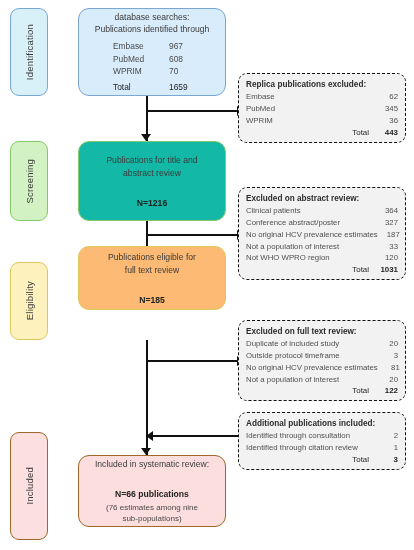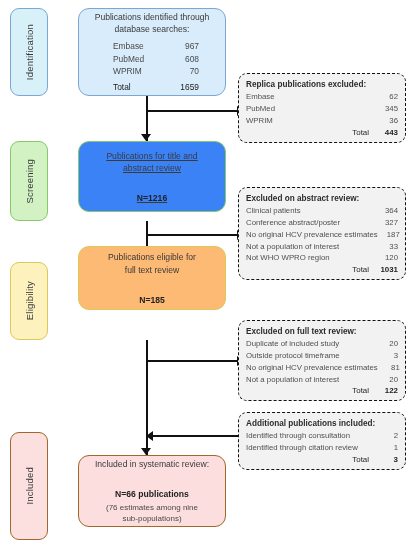--- a/index.html
+++ b/index.html
@@ -40,32 +40,32 @@
     box-sizing:border-box;
     display:flex;flex-direction:column;justify-content:center;
     padding:6px 8px;
     color:#3a3a3a;
   }
   .mainbox .title{font-size:8.6px;text-align:center;line-height:1.42;}
   .mainbox .nline{font-size:8.6px;text-align:center;font-weight:bold;color:#222;margin-top:19px;}
   .mainbox .sub{font-size:8px;text-align:center;line-height:1.4;color:#4a4a4a;margin-top:3px;}
 
   .box-identified{top:8px;height:88px;background:#d8ecfb;border:1.3px solid #7ba7d7;}
-  .box-screening{top:141px;height:71px;background:#3b82f6;border:1.3px solid #86c96a;text-decoration:underline;}
+  .box-screening{top:141px;height:80px;background:#14b8a6;border:1.3px solid #86c96a;}
   .box-eligibility{top:246px;height:64px;background:#fdba74;border:1.3px solid #ddc858;}
   .box-included{top:455px;height:72px;background:#fbdedd;border:1.8px solid #a0682a;}
 
   
   .srcrows{margin-top:5px;}
   .srcrow{
     display:flex;font-size:8.4px;line-height:1.5;
     padding:0 18px 0 26px;color:#4a4a4a;
   }
   .srcrow .lbl{flex:1;text-align:left;}
-  .srcrow .val{width:30px;text-align:right;}
+  .srcrow .val{width:30px;text-align:left;}
   .srcrow.total{color:#222;margin-top:3px;}
   .srcrow.total .lbl{font-weight:normal;}
 
   
   .sidebox{
     position:absolute;
     left:238px;width:168px;
     background:#f2f2f2;
     border:1.6px dashed #111;
     border-radius:9px;
@@ -127,22 +127,22 @@
     <span>Screening</span>
   </div>
   <div class="stage eligibility">
     <span>Eligibility</span>
   </div>
   <div class="stage included">
     <span>Included</span>
   </div>
 
   <div class="mainbox box-identified">
+    <div class="title">database searches:</div>
     <div class="title">Publications identified through</div>
-    <div class="title">database searches:</div>
     <div class="srcrows">
       <div class="srcrow">
         <span class="lbl">Embase</span>
         <span class="val">967</span>
       </div>
       <div class="srcrow">
         <span class="lbl">PubMed</span>
         <span class="val">608</span>
       </div>
       <div class="srcrow">

